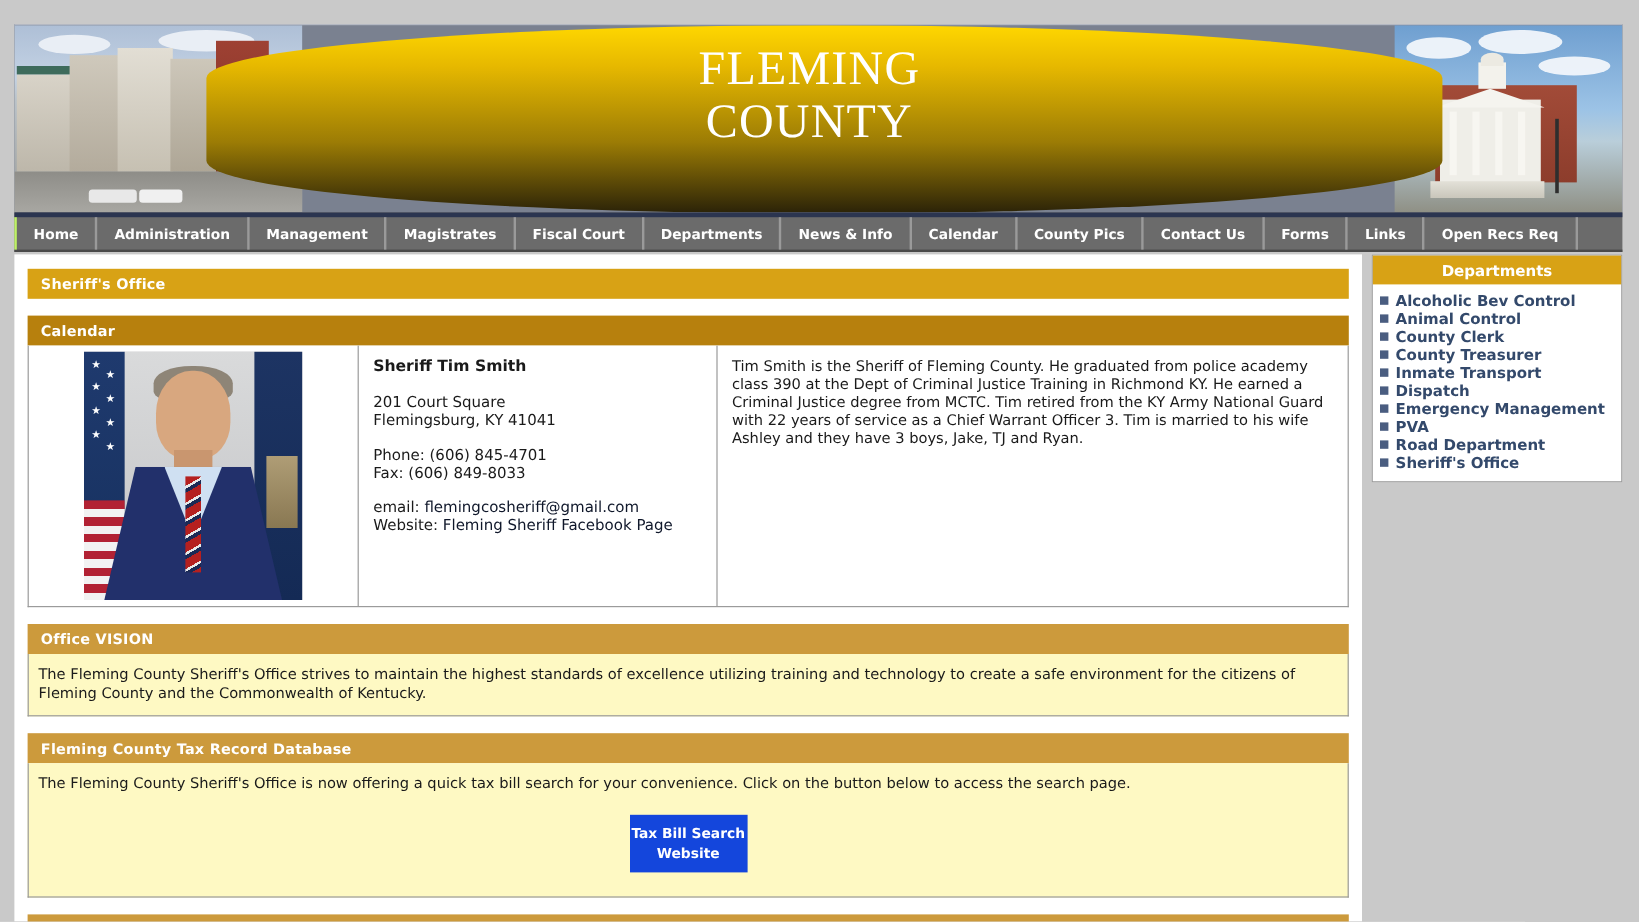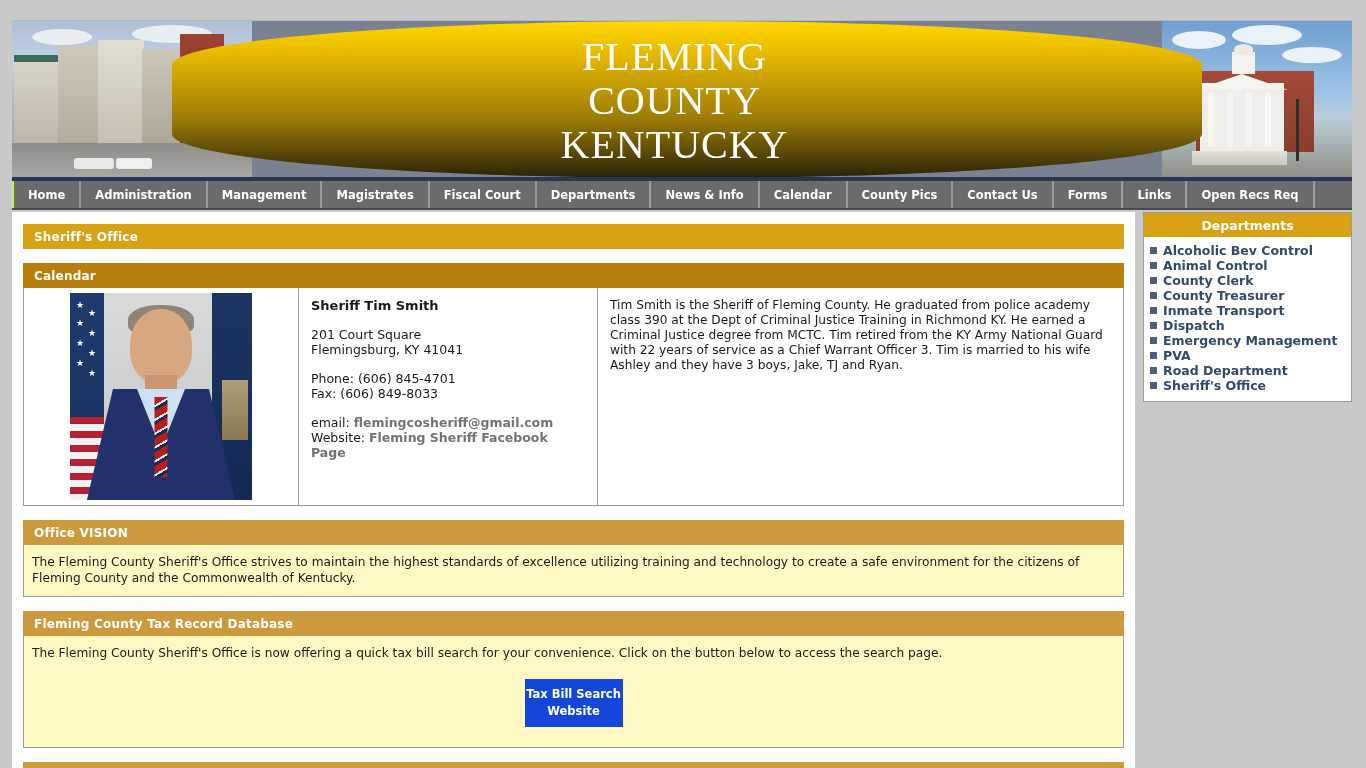--- a/index.html
+++ b/index.html
@@ -169,21 +169,21 @@
   }
   .cell-bio {
     flex: 1;
     padding: 10px 12px;
     font-size: 12.2px;
     color: #1a1a1a;
     line-height: 15px;
   }
   .info-name { font-weight: bold; font-size: 13px; margin-bottom: 14px; }
   .info-block { margin-bottom: 14px; }
-  .link { color: #737373; text-decoration: none; cursor:pointer;font-weight:bold; }
+  .link { color: #0f172a; text-decoration: none; cursor:pointer; }
 
   
   .portrait {
     position: relative;
     width: 182px; height: 207px;
     overflow: hidden;
     background: #cfd0d2;
   }
   .p-flagL { position:absolute; left:0; top:0; bottom:0; width:34px;
     background: linear-gradient(#1f3a6e, #16305e); }
@@ -329,21 +329,20 @@
         <div class="ch-dome"></div>
         <div class="ch-steps"></div>
         <div class="ch-lamp"></div>
       </div>
     </div>
 
     <div class="banner-plate"></div>
     <div class="banner-title">
       <div>FLEMING</div>
       <div>COUNTY</div>
-      <div>KENTUCKY</div>
     </div>
   </div>
 
   <div class="nav-wrap">
     <div class="nav" id="nav-container">
         <div class="nav-item">Home</div>
         <div class="nav-item">Administration</div>
         <div class="nav-item">Management</div>
         <div class="nav-item">Magistrates</div>
         <div class="nav-item">Fiscal Court</div>

